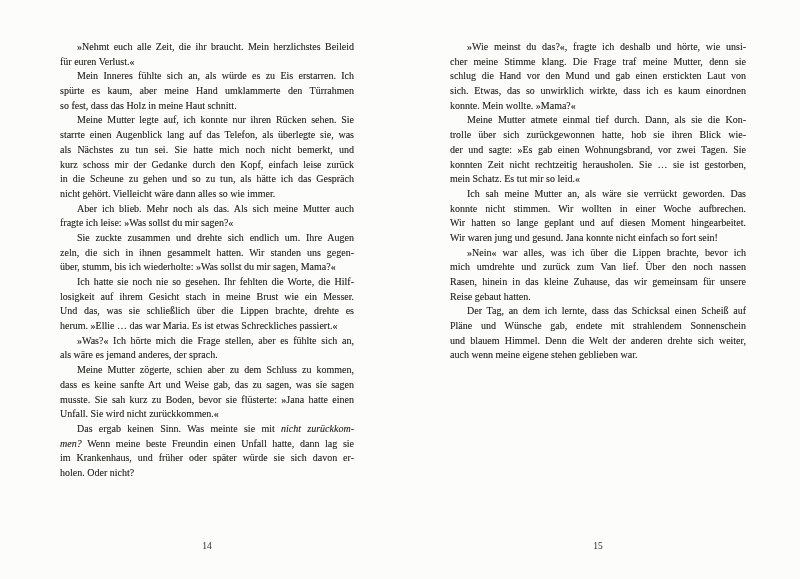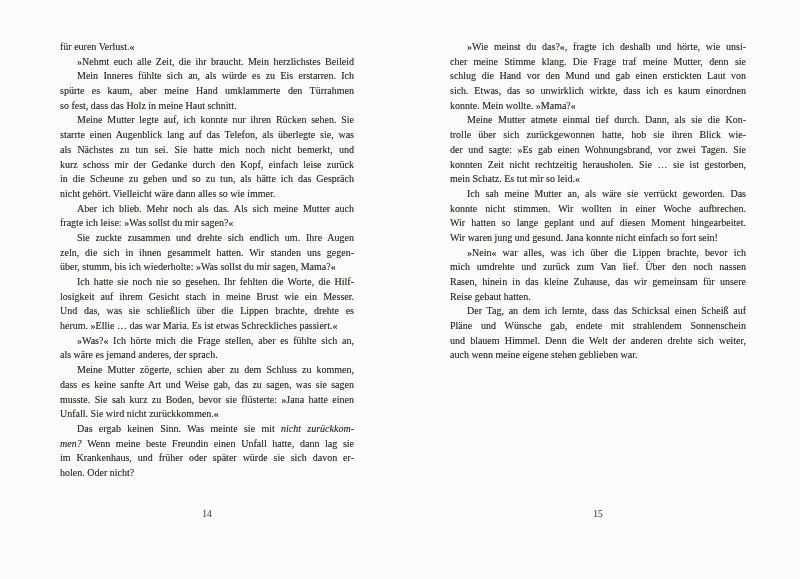--- a/index.html
+++ b/index.html
@@ -40,39 +40,39 @@
     text-shadow: 0 0 0.4px rgba(45, 42, 38, 0.45);
     white-space: normal;
   }
   .line.indent { padding-left: 17px; }
   .line.par-end { text-align-last: left; }
   .line em {
     font-family: inherit;
   }
   .folio {
     position: absolute;
-    top: 468px;
+    top: 500px;
     left: 0;
     width: 100%;
     text-align: center;
     font-size: 9.5px;
     line-height: 12px;
     color: var(--folio);
     text-shadow: 0 0 0.4px rgba(45, 42, 38, 0.35);
   }
 </style>
 </head>
 <body>
 
 <div class="spread">
 
   <section class="page page-left">
     <div class="textblock">
+        <div class="line indent"><span>»Nehmt euch alle Zeit, die ihr braucht. Mein herzlichstes Beileid</span></div>
         <div class="line par-end"><span>für euren Verlust.«</span></div>
-        <div class="line indent"><span>»Nehmt euch alle Zeit, die ihr braucht. Mein herzlichstes Beileid</span></div>
         <div class="line indent"><span>Mein Inneres fühlte sich an, als würde es zu Eis erstarren. Ich</span></div>
         <div class="line"><span>spürte es kaum, aber meine Hand umklammerte den Türrahmen</span></div>
         <div class="line par-end"><span>so fest, dass das Holz in meine Haut schnitt.</span></div>
         <div class="line indent"><span>Meine Mutter legte auf, ich konnte nur ihren Rücken sehen. Sie</span></div>
         <div class="line"><span>starrte einen Augenblick lang auf das Telefon, als überlegte sie, was</span></div>
         <div class="line"><span>als Nächstes zu tun sei. Sie hatte mich noch nicht bemerkt, und</span></div>
         <div class="line"><span>kurz schoss mir der Gedanke durch den Kopf, einfach leise zurück</span></div>
         <div class="line"><span>in die Scheune zu gehen und so zu tun, als hätte ich das Gespräch</span></div>
         <div class="line par-end"><span>nicht gehört. Vielleicht wäre dann alles so wie immer.</span></div>
         <div class="line indent"><span>Aber ich blieb. Mehr noch als das. Als sich meine Mutter auch</span></div>

